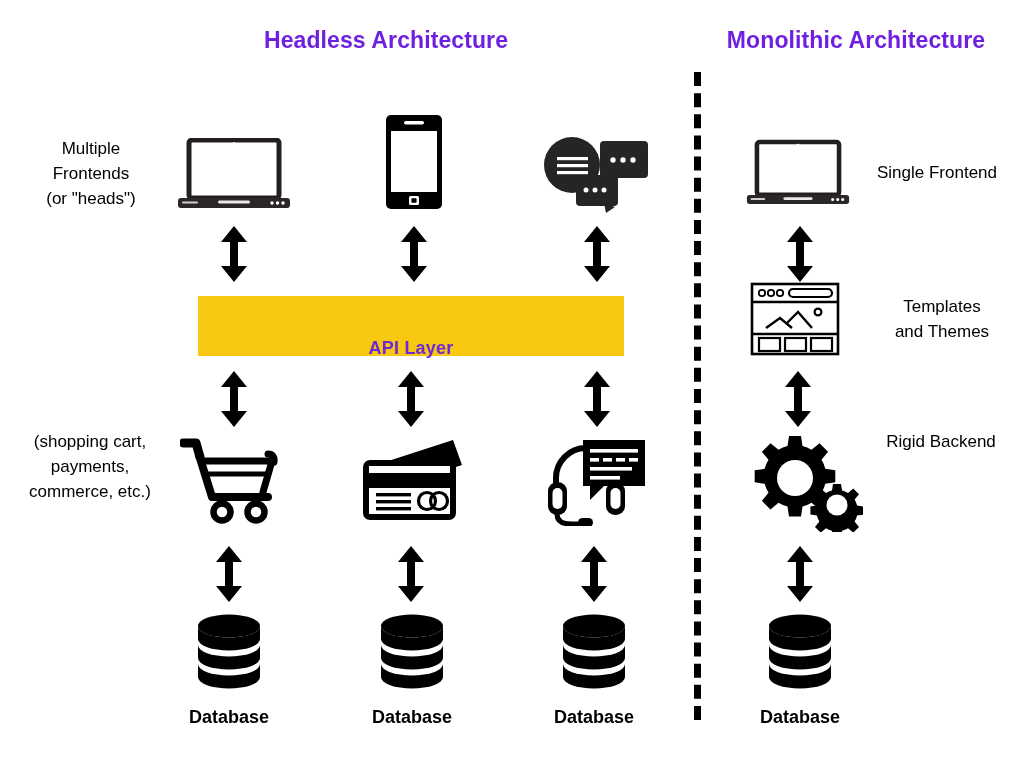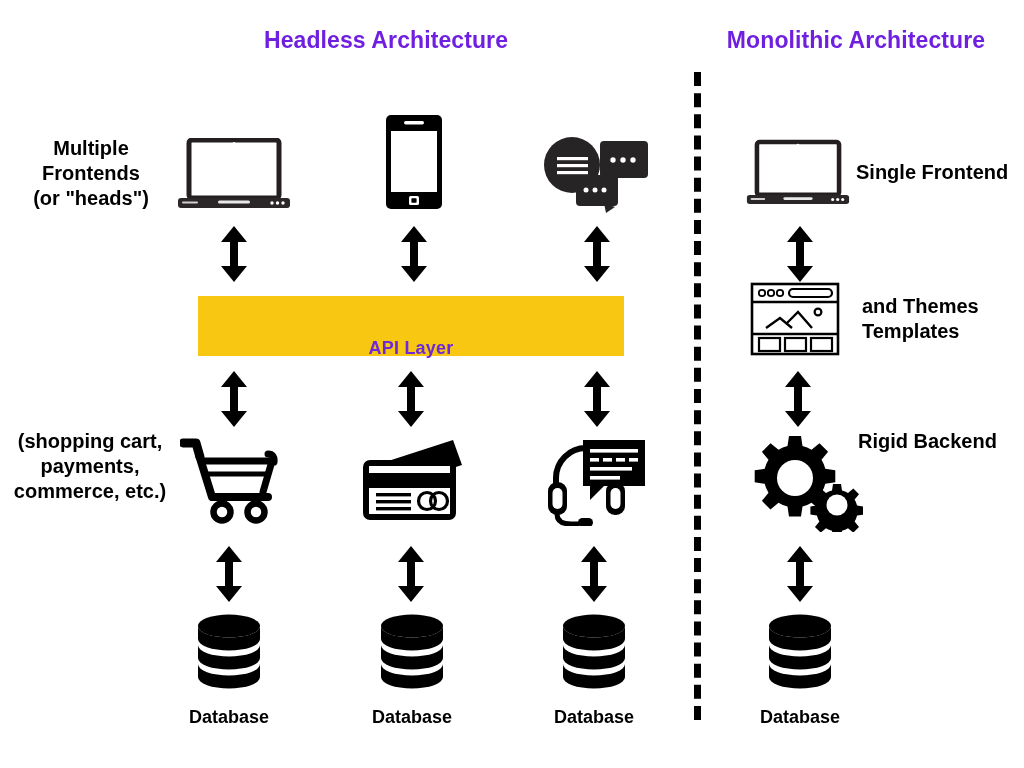--- a/index.html
+++ b/index.html
@@ -32,27 +32,27 @@
     text-align: center;
     letter-spacing: 0.1px;
     white-space: nowrap;
   }
   #title-headless { left: 186px; top: 27px; width: 400px; }
   #title-mono     { left: 656px; top: 27px; width: 400px; }
 
   
   .side-label {
     position: absolute;
-    font-size: 20px;
-    font-weight: bold;
+    font-size: 17px;
+    font-weight: normal;
     line-height: 25px;
     color: #000;
   }
   .side-label.left  { text-align: center; }
-  .side-label.right { }
+  .side-label.right { text-align: center; }
 
   #lbl-multiple-frontends { left: 8px;  top: 136px; width: 166px; }
   #lbl-microservices      { left: 2px;  top: 429px; width: 176px; }
   #lbl-single-frontend    { left: 856px; top: 160px; width: 162px; }
   #lbl-templates-themes   { left: 862px; top: 294px; width: 160px; }
   #lbl-rigid-backend      { left: 858px; top: 429px; width: 166px; }
 
   
   #divider {
     position: absolute;
@@ -119,22 +119,22 @@
     <div>(shopping cart,</div>
     <div>payments,</div>
     <div>commerce, etc.)</div>
   </div>
 
   <div class="side-label right" id="lbl-single-frontend">
     <div>Single Frontend</div>
   </div>
 
   <div class="side-label right" id="lbl-templates-themes">
+    <div>Templates</div>
     <div>and Themes</div>
-    <div>Templates</div>
   </div>
 
   <div class="side-label right" id="lbl-rigid-backend">
     <div>Rigid Backend</div>
   </div>
 
   <div class="icon" style="left:177px; top:138px;">
     <svg width="114" height="72" viewBox="0 0 114 72" xmlns="http://www.w3.org/2000/svg">
       <rect x="12" y="2" width="90" height="58" rx="3" fill="none" stroke="#231f20" stroke-width="5"></rect>
       <rect x="18" y="8" width="78" height="46" fill="#ffffff"></rect>

